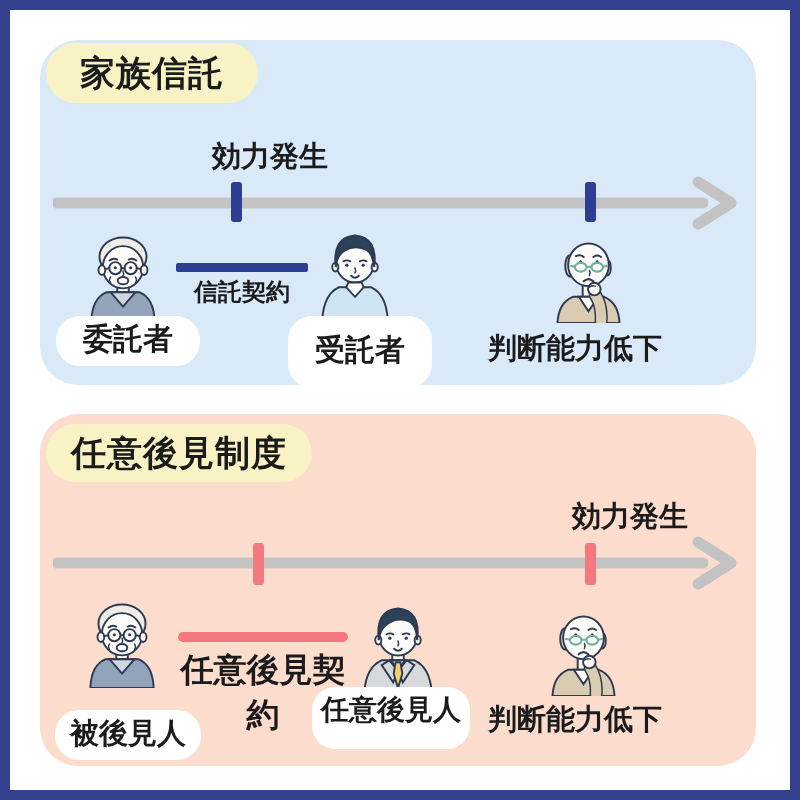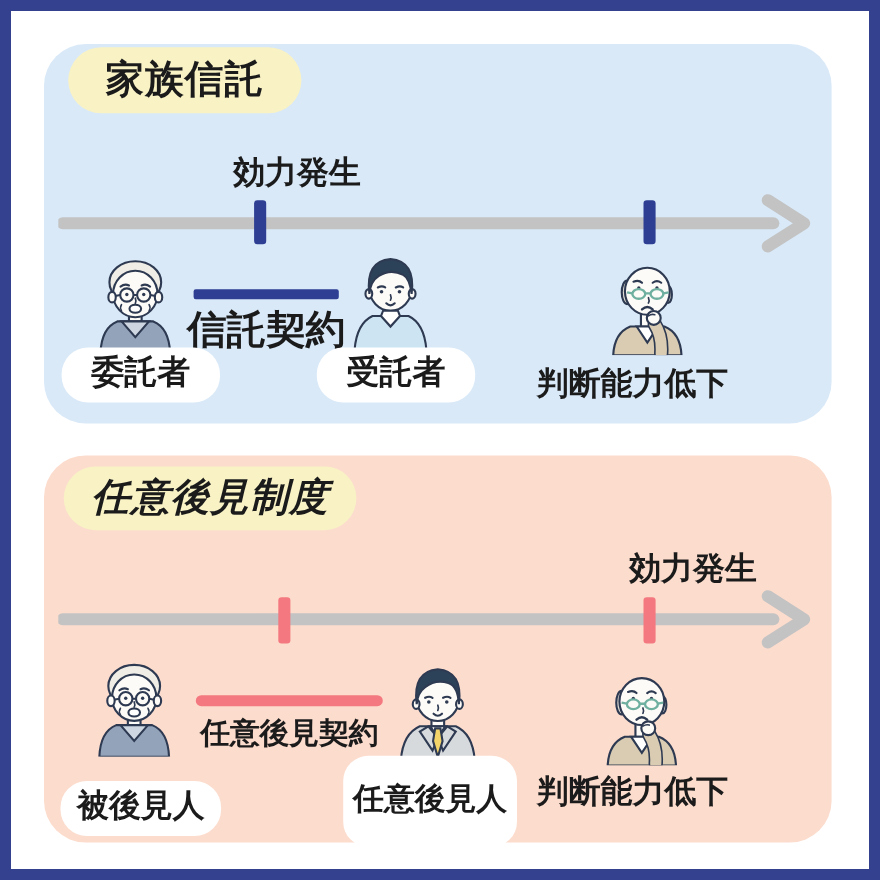--- a/index.html
+++ b/index.html
@@ -11,50 +11,50 @@
   }
   .frame{position:absolute;inset:0;border:10px solid #33418f;box-sizing:border-box;pointer-events:none;z-index:10;}
   .panel{position:absolute;left:40px;width:716px;border-radius:38px;}
   .panel-blue{top:40px;height:345px;background:#d9e9f8;}
   .panel-pink{top:414px;height:352px;background:#fcdccd;}
   .badge{
     position:absolute;height:60px;line-height:60px;border-radius:30px;
     background:#f8f2c5;padding:0 34px;font-size:35px;font-weight:700;z-index:3;
     letter-spacing:1px;
   }
-  .badge-1{left:62px;top:43px;}
-  .badge-2{left:58px;top:424px;height:58px;line-height:58px;padding:0 25px;font-style:italic;}
+  .badge-1{left:46px;top:43px;}
+  .badge-2{left:46px;top:424px;height:58px;line-height:58px;padding:0 25px;}
   .event-label{position:absolute;width:200px;text-align:right;font-size:29px;font-weight:700;z-index:3;}
   .event-1{left:128px;top:137px;}
   .event-2{left:488px;top:497px;}
   .timeline{position:absolute;left:53px;width:690px;height:62px;z-index:1;}
   .tl-1{top:172px;}
   .tl-2{top:532px;}
   .tick{position:absolute;width:11px;border-radius:3px;z-index:2;}
   .tick-navy{background:#2d3e93;height:40px;}
   .tick-salmon{background:#f4787f;height:42px;}
   .t11{left:231px;top:182px;}
   .t12{left:585px;top:182px;}
   .t21{left:253px;top:543px;}
   .t22{left:585px;top:543px;}
   .person{position:absolute;z-index:2;}
   .bar{position:absolute;z-index:3;}
   .bar-navy{left:176px;top:263px;width:132px;height:9px;background:#2d3e93;border-radius:2px;}
   .bar-salmon{left:178px;top:632px;width:170px;height:10px;background:#f4787f;border-radius:5px;}
   .bar-label{position:absolute;text-align:center;font-weight:700;z-index:3;}
-  .bl-1{left:166px;top:276px;width:152px;font-size:36px;font-family:Liberation Serif, serif;}
-  .bl-2{left:168px;top:648px;width:190px;font-size:27px;}
+  .bl-1{left:166px;top:276px;width:152px;font-size:24px;font-family:Liberation Serif, serif;}
+  .bl-2{left:168px;top:648px;width:190px;font-size:33px;}
   .pill{
     position:absolute;background:#ffffff;border-radius:24px;height:50px;line-height:46px;
     font-weight:700;z-index:4;white-space:nowrap;
   }
   .pill-1{left:56px;top:316px;padding:0 27px;font-size:30px;}
-  .pill-2{left:288px;top:316px;padding:0 27px;font-size:30px;}
+  .pill-2{left:288px;top:316px;padding:11px 27px;font-size:30px;}
   .pill-3{left:55px;top:686px;padding:0 15px;font-size:29px;margin-top:24px;}
-  .pill-4{left:312px;top:687px;height:51px;line-height:45px;padding:16px 9px;font-size:28px;border-radius:23px;}
+  .pill-4{left:312px;top:687px;height:62px;line-height:45px;padding:0 9px;font-size:28px;border-radius:23px;}
   .decline-label{position:absolute;width:200px;font-size:29px;font-weight:700;z-index:3;}
   .dl-1{left:488px;top:329px;}
   .dl-2{left:488px;top:700px;}
   .defs{position:absolute;width:0;height:0;overflow:hidden;}
 </style>
 </head>
 <body>
 
 <svg class="defs" aria-hidden="true">
   <defs>

